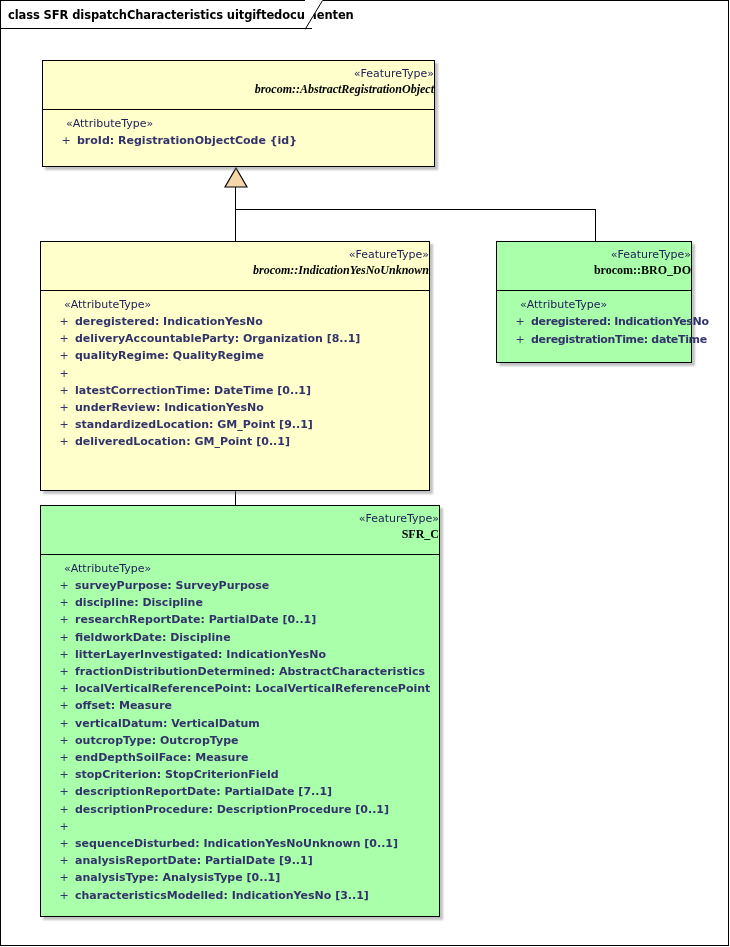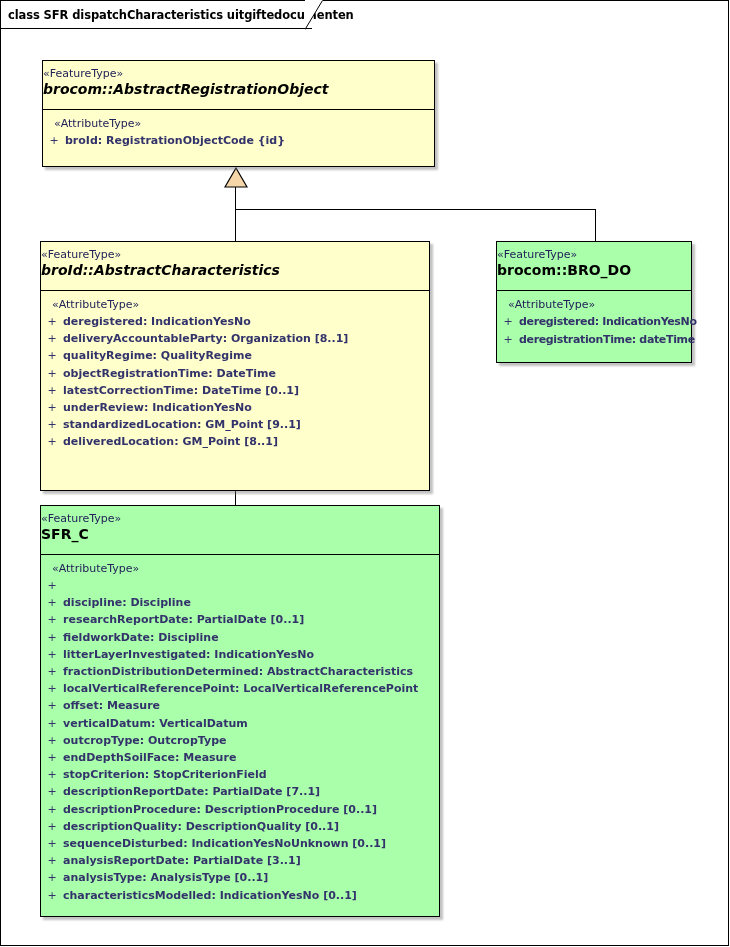--- a/index.html
+++ b/index.html
@@ -76,42 +76,44 @@
     box-sizing: border-box;
     border: 1px solid #000000;
     box-shadow: 3px 3px 2px rgba(120,120,120,0.45);
   }
   .uml-class.yellow { background: #ffffcc; }
   .uml-class.green  { background: #aaffaa; }
 
   .class-header {
     box-sizing: border-box;
     border-bottom: 1px solid #000000;
-    text-align: left;
+    text-align: right;
     padding-top: 5px;
     padding-bottom: 5px;
   }
   .stereo {
     font-size: 11px;
     color: #22225a;
     line-height: 15px;
     white-space: nowrap;
   }
   .class-name {
-    font-size: 14px;
+    font-size: 12px;
     font-weight: bold;
     color: #000000;
     line-height: 16px;
     white-space: nowrap;
+    font-family: Liberation Serif, serif;
   }
   .class-name.abstract { font-style: italic; }
 
   .class-body {
     padding-top: 5px;
     padding-bottom: 6px;
+    margin-left: 12px;
   }
   .attr-stereo {
     font-size: 11px;
     color: #22225a;
     padding-left: 11px;
     line-height: 17px;
     white-space: nowrap;
   }
   .attr-row {
     display: flex;
@@ -192,55 +194,54 @@
       <div class="attr-row">
         <span class="attr-vis">+</span>
         <span class="attr-text">broId: RegistrationObjectCode {id}</span>
       </div>
     </div>
   </div>
 
   <div class="uml-class yellow" style="left:40px; top:241px; width:390px; height:250px;">
     <div class="class-header" style="height:49px;">
       <div class="stereo">«FeatureType»</div>
-      <div class="class-name abstract">broId::AbstractCharacteristics</div>
+      <div class="class-name abstract">brocom::IndicationYesNoUnknown</div>
     </div>
     <div class="class-body">
       <div class="attr-stereo">«AttributeType»</div>
       <div class="attr-row">
         <span class="attr-vis">+</span>
         <span class="attr-text">deregistered: IndicationYesNo</span>
       </div>
       <div class="attr-row">
         <span class="attr-vis">+</span>
         <span class="attr-text">deliveryAccountableParty: Organization [8..1]</span>
       </div>
       <div class="attr-row">
         <span class="attr-vis">+</span>
         <span class="attr-text">qualityRegime: QualityRegime</span>
       </div>
       <div class="attr-row">
         <span class="attr-vis">+</span>
-        <span class="attr-text">objectRegistrationTime: DateTime</span>
       </div>
       <div class="attr-row">
         <span class="attr-vis">+</span>
         <span class="attr-text">latestCorrectionTime: DateTime [0..1]</span>
       </div>
       <div class="attr-row">
         <span class="attr-vis">+</span>
         <span class="attr-text">underReview: IndicationYesNo</span>
       </div>
       <div class="attr-row">
         <span class="attr-vis">+</span>
         <span class="attr-text">standardizedLocation: GM_Point [9..1]</span>
       </div>
       <div class="attr-row">
         <span class="attr-vis">+</span>
-        <span class="attr-text">deliveredLocation: GM_Point [8..1]</span>
+        <span class="attr-text">deliveredLocation: GM_Point [0..1]</span>
       </div>
     </div>
   </div>
 
   <div class="uml-class green condensed" style="left:496px; top:241px; width:196px; height:122px;">
     <div class="class-header" style="height:49px;">
       <div class="stereo">«FeatureType»</div>
       <div class="class-name">brocom::BRO_DO</div>
     </div>
     <div class="class-body">
@@ -258,20 +259,21 @@
 
   <div class="uml-class green" style="left:40px; top:505px; width:400px; height:412px;">
     <div class="class-header" style="height:49px;">
       <div class="stereo">«FeatureType»</div>
       <div class="class-name">SFR_C</div>
     </div>
     <div class="class-body">
       <div class="attr-stereo">«AttributeType»</div>
       <div class="attr-row">
         <span class="attr-vis">+</span>
+        <span class="attr-text">surveyPurpose: SurveyPurpose</span>
       </div>
       <div class="attr-row">
         <span class="attr-vis">+</span>
         <span class="attr-text">discipline: Discipline</span>
       </div>
       <div class="attr-row">
         <span class="attr-vis">+</span>
         <span class="attr-text">researchReportDate: PartialDate [0..1]</span>
       </div>
       <div class="attr-row">
@@ -313,34 +315,33 @@
       <div class="attr-row">
         <span class="attr-vis">+</span>
         <span class="attr-text">descriptionReportDate: PartialDate [7..1]</span>
       </div>
       <div class="attr-row">
         <span class="attr-vis">+</span>
         <span class="attr-text">descriptionProcedure: DescriptionProcedure [0..1]</span>
       </div>
       <div class="attr-row">
         <span class="attr-vis">+</span>
-        <span class="attr-text">descriptionQuality: DescriptionQuality [0..1]</span>
       </div>
       <div class="attr-row">
         <span class="attr-vis">+</span>
         <span class="attr-text">sequenceDisturbed: IndicationYesNoUnknown [0..1]</span>
       </div>
       <div class="attr-row">
         <span class="attr-vis">+</span>
-        <span class="attr-text">analysisReportDate: PartialDate [3..1]</span>
+        <span class="attr-text">analysisReportDate: PartialDate [9..1]</span>
       </div>
       <div class="attr-row">
         <span class="attr-vis">+</span>
         <span class="attr-text">analysisType: AnalysisType [0..1]</span>
       </div>
       <div class="attr-row">
         <span class="attr-vis">+</span>
-        <span class="attr-text">characteristicsModelled: IndicationYesNo [0..1]</span>
+        <span class="attr-text">characteristicsModelled: IndicationYesNo [3..1]</span>
       </div>
     </div>
   </div>
 
 </div>
 
 </body></html>

